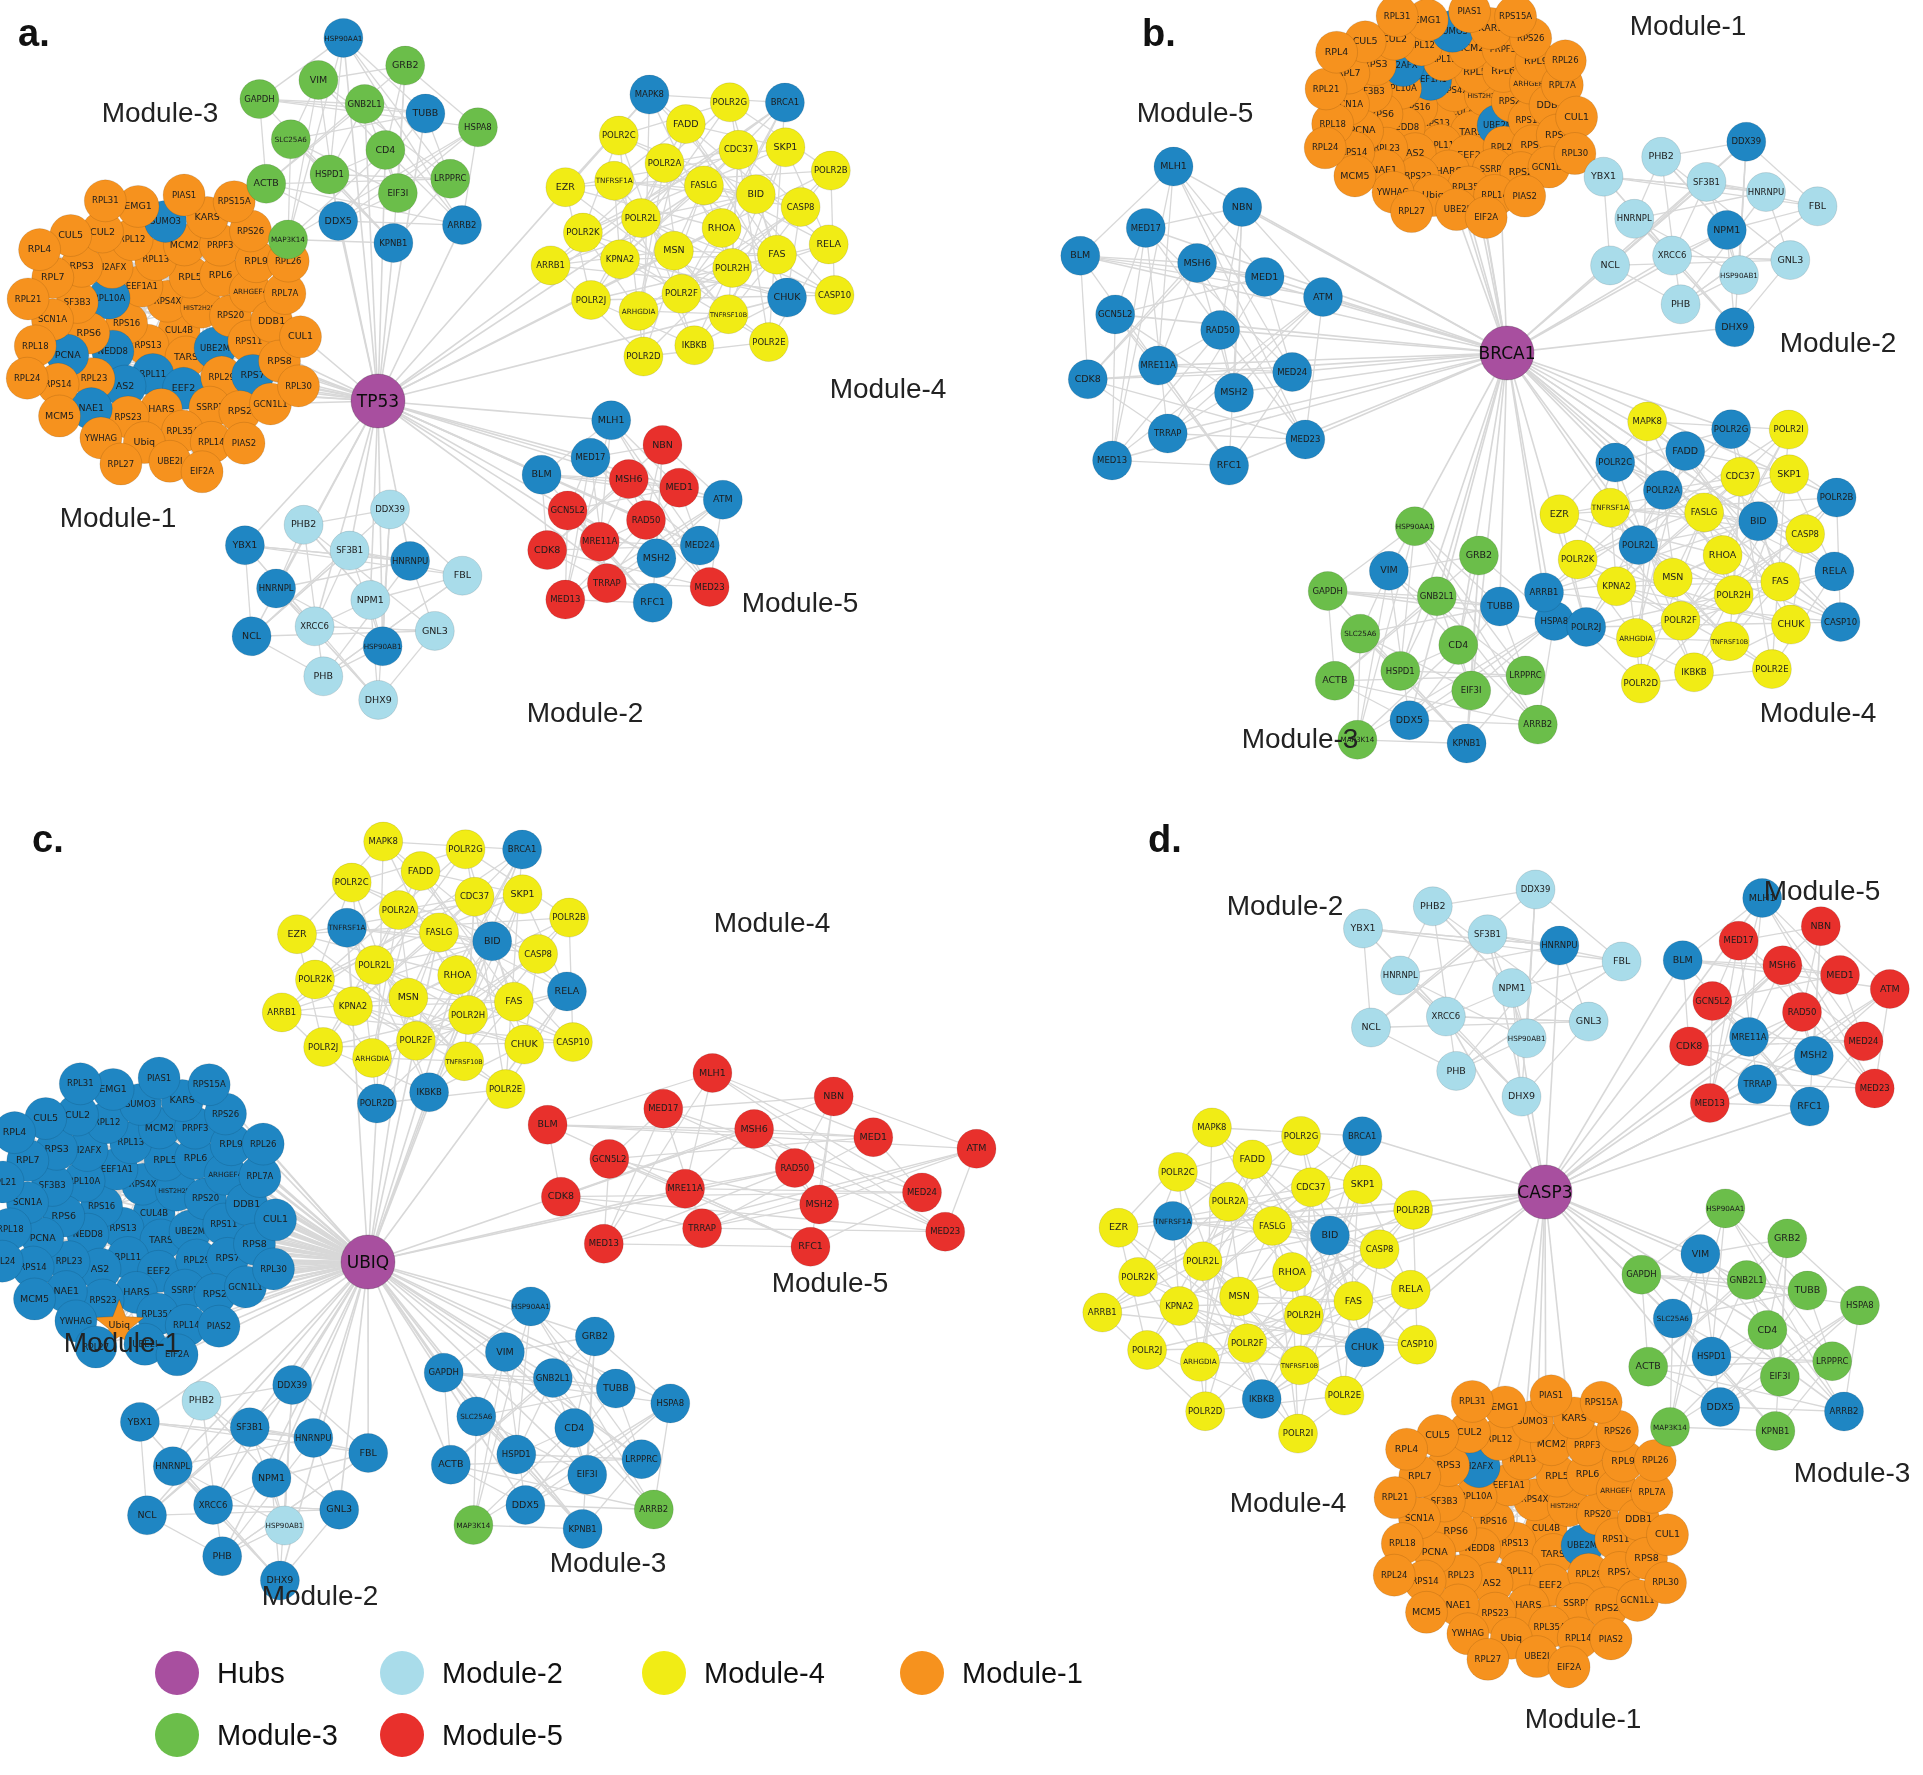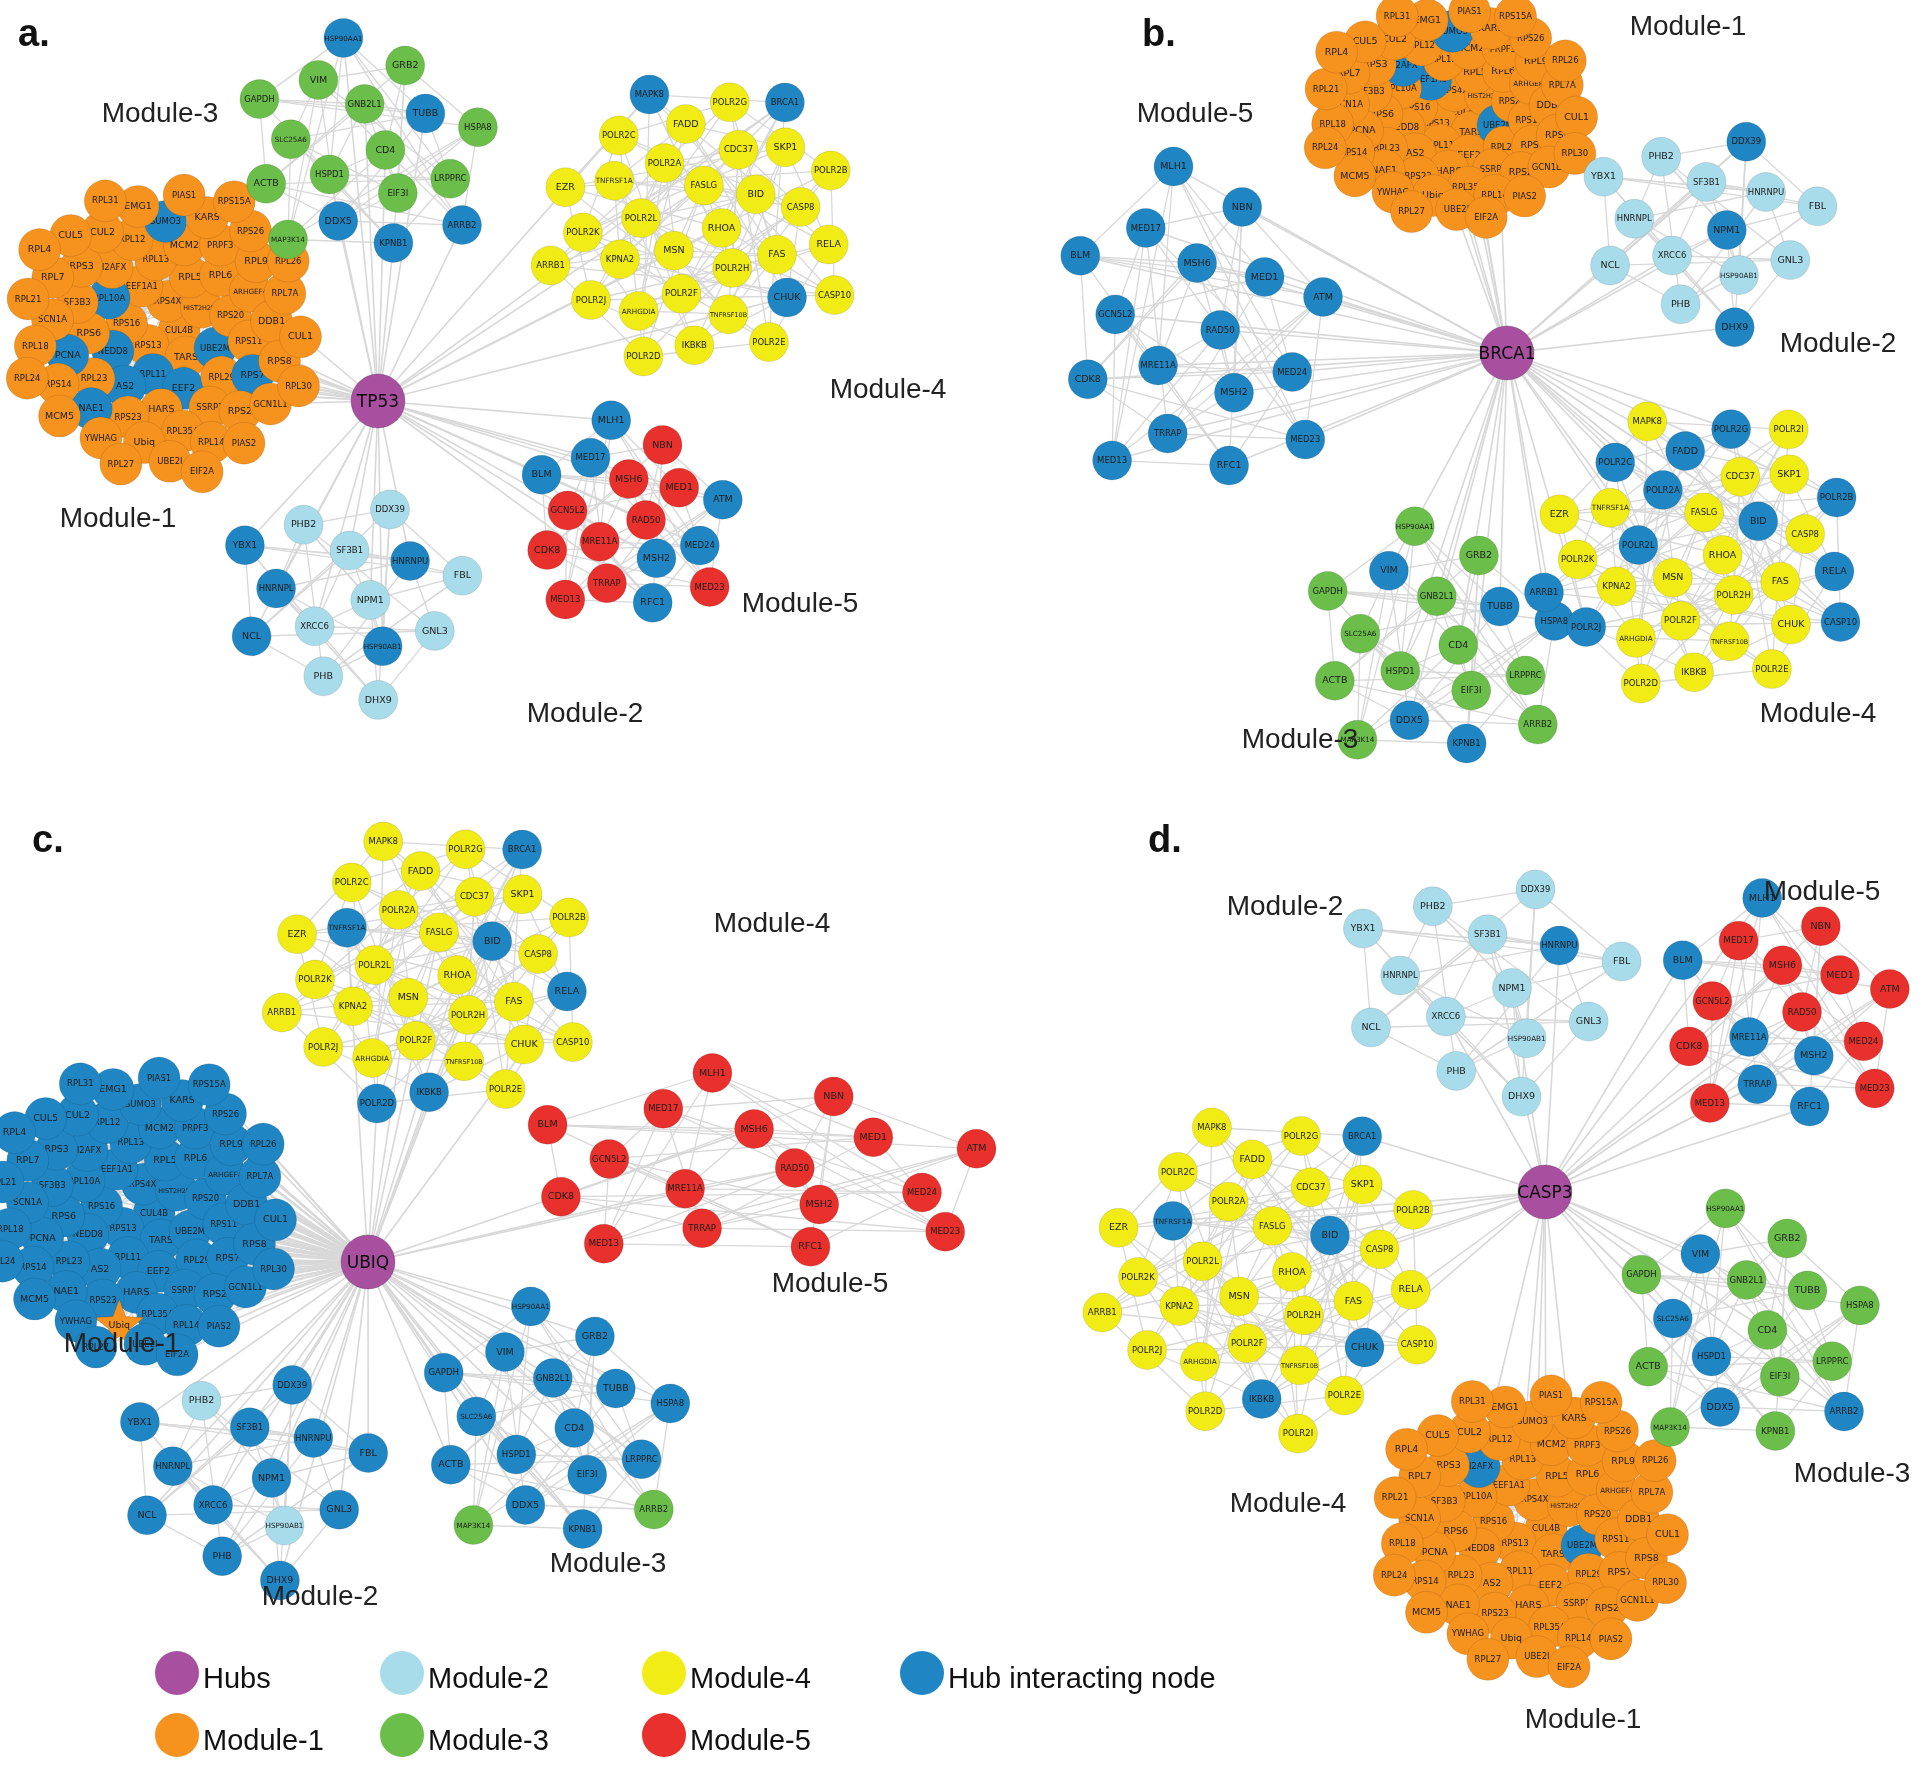--- a/index.html
+++ b/index.html
@@ -2,21 +2,21 @@
 <html><head>
 <meta charset="utf-8">
 <style>
   html,body{margin:0;padding:0}
   body{background:#ffffff;font-family:"Liberation Sans",sans-serif}
   #canvas{position:relative;width:1923px;height:1775px;background:#ffffff;overflow:hidden}
   #network{position:absolute;left:0;top:0}
   #legend{position:absolute;left:155px;top:1642px;display:grid;
           grid-template-columns:225px 262px 258px 430px;grid-auto-rows:62px;
           align-items:center;row-gap:0}
-  .legend-item{display:flex;align-items:flex-end;gap:4px}
+  .legend-item{display:flex;align-items:center;gap:18px}
   .swatch{width:44px;height:44px;border-radius:50%;flex:0 0 auto}
   .swatch-line{width:54px;height:5px;border-radius:3px;flex:0 0 auto}
   .legend-label{font-size:29px;color:#111}
   text{font-family:"DejaVu Sans",sans-serif}
   .module-label,.panel-letter{font-family:"Liberation Sans",sans-serif}
 </style>
 </head>
 <body>
 
 <div id="canvas">
@@ -2998,24 +2998,20 @@
     </div>
     <div class="legend-item">
       <span class="swatch" style="background: rgb(169, 220, 234);"></span>
       <span class="legend-label">Module-2</span>
     </div>
     <div class="legend-item">
       <span class="swatch" style="background: rgb(241, 236, 21);"></span>
       <span class="legend-label">Module-4</span>
     </div>
     <div class="legend-item">
-      <span class="swatch" style="background: rgb(31, 134, 195);"></span>
-      <span class="legend-label">Hub interacting node</span>
-    </div>
-    <div class="legend-item">
       <span class="swatch" style="background: rgb(246, 146, 30);"></span>
       <span class="legend-label">Module-1</span>
     </div>
     <div class="legend-item">
       <span class="swatch" style="background: rgb(107, 190, 74);"></span>
       <span class="legend-label">Module-3</span>
     </div>
     <div class="legend-item">
       <span class="swatch" style="background: rgb(232, 48, 44);"></span>
       <span class="legend-label">Module-5</span>

